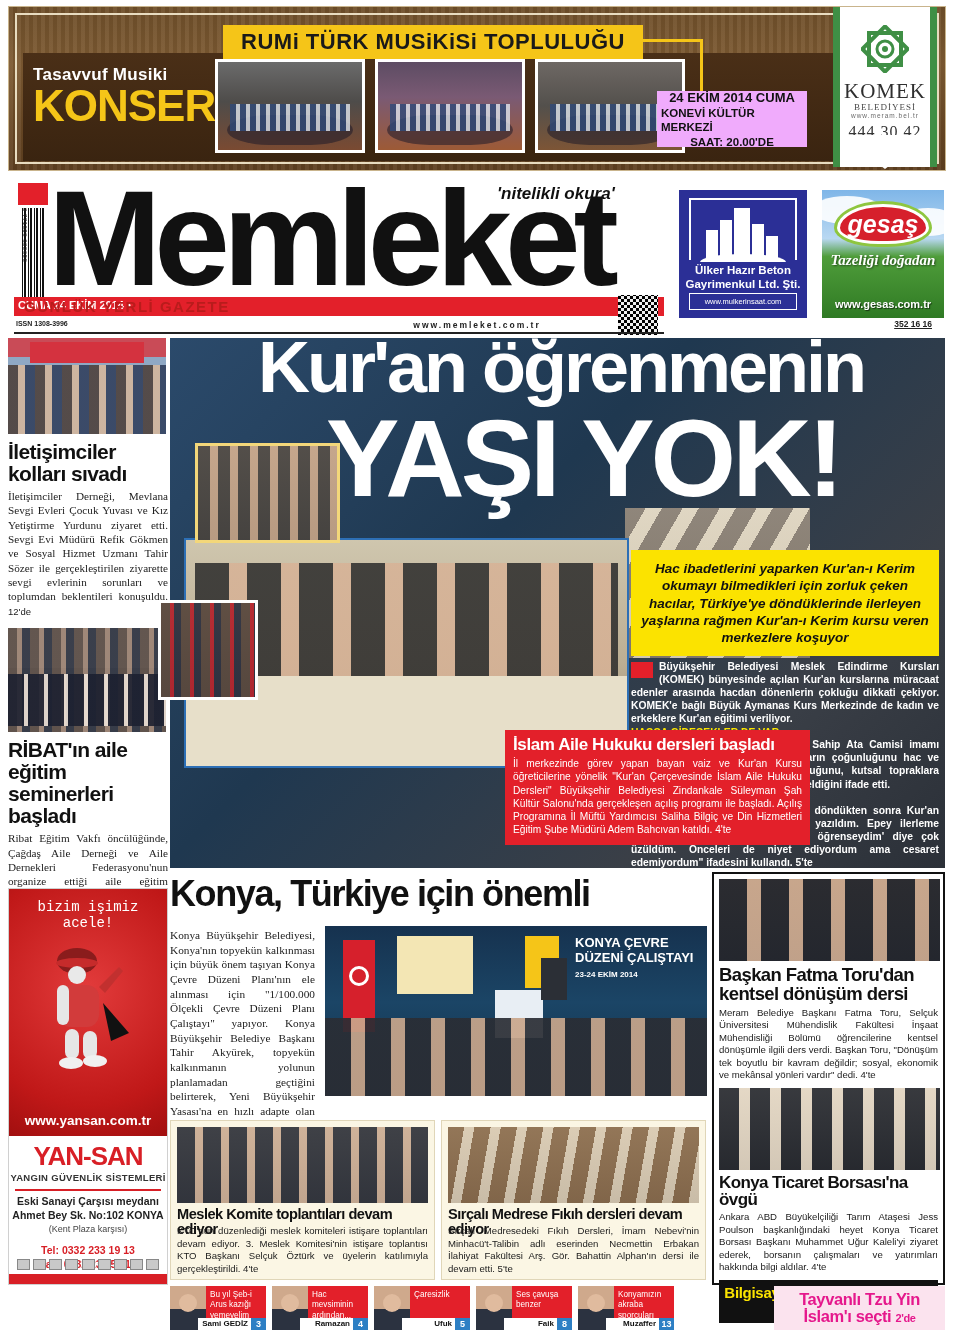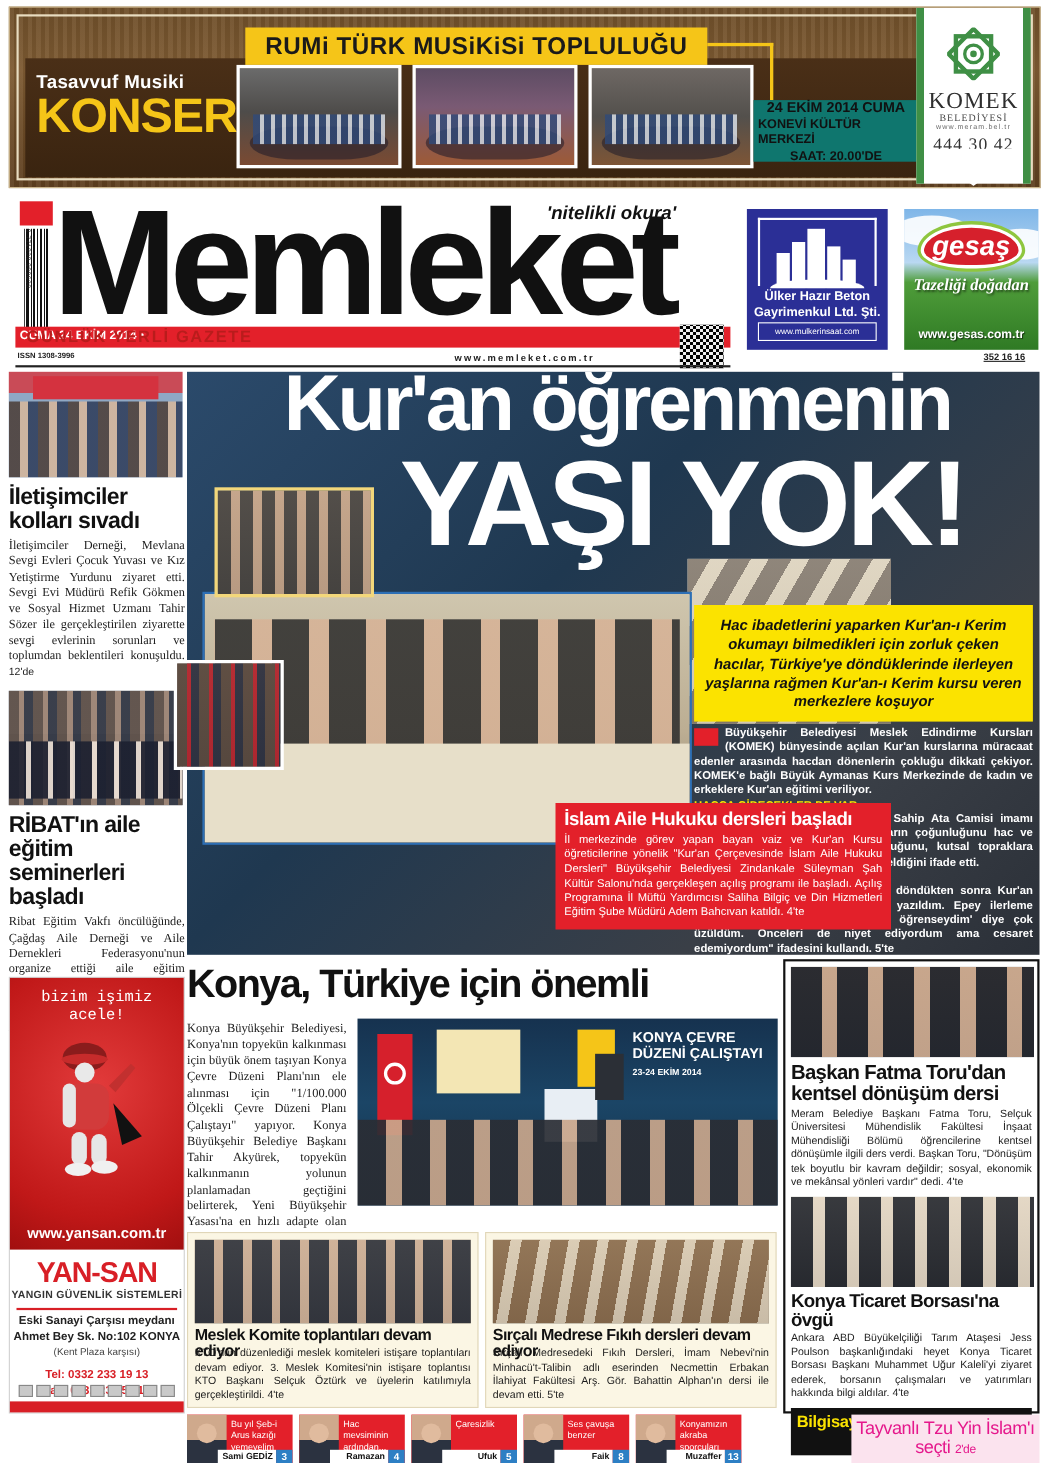--- a/index.html
+++ b/index.html
@@ -43,22 +43,22 @@
   .tb-left .l2 { font-size:44px; font-weight:bold; line-height:.95; letter-spacing:-1px; color:#f5c518; }
   .tb-photos { position:absolute; left:206px; top:52px; display:flex; gap:10px; }
   .tb-photo { width:150px; height:94px; border:3px solid #fff; position:relative; overflow:hidden; }
   .tbp1 { background: linear-gradient(180deg,#6b6b6b 0%,#4e4c4a 45%,#7a4a32 100%); }
   .tbp2 { background: linear-gradient(180deg,#5d4c63 0%,#7a5a74 40%,#9d5a36 100%); }
   .tbp3 { background: linear-gradient(180deg,#6e6864 0%,#53504c 50%,#7d5536 100%); }
   .tbp-stage { position:absolute; left:6%; bottom:6%; width:88%; height:34%; background:rgba(30,25,40,.55); border-radius:40%/60%; }
   .tbp-figs { position:absolute; left:8%; bottom:22%; width:84%; height:30%;
      background: repeating-linear-gradient(90deg,#2f4a7a 0 6px, #dfe6ef 6px 10px); opacity:.8; }
   .tb-info {
-    position:absolute; left:676px; top:84px; width:150px; height:56px;
-    background:#0f766e; color:#111; padding:5px 4px 4px;
+    position:absolute; left:648px; top:84px; width:150px; height:56px;
+    background:#f0abfc; color:#111; padding:5px 4px 4px;
     display:flex; flex-direction:column; align-items:center; justify-content:center;
   }
   .tb-info div { font-weight:bold; font-size:11.5px; line-height:1.25; }
   .tb-info .big { font-size:13px; }
   .tb-meram {
     position:absolute; right:8px; top:0; width:104px; height:160px;
     background:#fff;
   }
   .tb-meram .sidebar-green { position:absolute; left:0; top:0; bottom:0; width:7px; background:#3f8f45; }
   .tb-meram .sidebar-green2 { position:absolute; right:0; top:0; bottom:0; width:7px; background:#3f8f45; }
@@ -186,22 +186,22 @@
      font-weight:bold; font-size:10.5px; line-height:1.3; }
   .ys-icons { position:absolute; left:8px; right:8px; bottom:14px; display:flex; justify-content:space-between; }
   .ys-icons span { width:13px; height:11px; background:#c9c9c9; border:1px solid #888; display:block; }
   .ys-bottombar { position:absolute; left:0; right:0; bottom:0; height:10px; background:#d81f26; }
 
   
   .mainblock { position:absolute; left:170px; top:338px; width:775px; height:530px;
      background: linear-gradient(135deg,#2b4a6b 0%, #1f3850 40%, #3a3f47 75%, #2b3038 100%); }
   .mb-head1 { position:absolute; left:6px; top:-4px; width:770px; color:#fff;
      font-weight:bold; font-size:72px; line-height:.92; letter-spacing:-3px; text-align:center; }
-  .mb-head2 { position:absolute; left:143px; top:72px; width:615px; color:#fff;
-     font-weight:bold; font-size:110px; line-height:.88; letter-spacing:-4px; text-align:center; }
+  .mb-head2 { position:absolute; left:156px; top:72px; width:615px; color:#fff;
+     font-weight:bold; font-size:110px; line-height:.88; letter-spacing:-4px; text-align:left; }
   .mb-photo-main { position:absolute; left:14px; top:200px; width:445px; height:230px;
      background: linear-gradient(180deg,#cfc6ae 0%, #bcae93 55%, #8f846d 100%); overflow:hidden;
      border:2px solid #2d6fb5; }
   .mb-photo-main .table { position:absolute; left:0; right:0; bottom:0; height:40%; background:#e7dfc9; }
   .mb-photo-main .figs { position:absolute; left:2%; top:10%; right:2%; height:62%;
      background: repeating-linear-gradient(90deg,#2a2a2a 0 34px,#d7b296 34px 52px); opacity:.85; }
   .mb-photo-inset1 { position:absolute; left:25px; top:105px; width:145px; height:100px;
      border:3px solid #f3d77a; background: linear-gradient(180deg,#b49c84,#6e6152); overflow:hidden;}
   .mb-photo-inset1 .b { position:absolute; inset:0; background: repeating-linear-gradient(90deg,#3b3b3b 0 12px,#caa98e 12px 20px); opacity:.8;}
   .mb-photo-inset2 { position:absolute; left:-12px; top:262px; width:100px; height:100px;
@@ -282,21 +282,21 @@
   .cw .av:after { content:''; position:absolute; left:9px; top:8px; width:18px; height:18px;
      border-radius:50%; background:#e0bb9e; }
   .cw .ttl { position:absolute; left:40px; top:4px; right:3px; color:#fff; font-size:8.2px; line-height:1.25; }
   .cw .nm { position:absolute; left:28px; right:15px; bottom:0; height:12px; background:#fff;
      color:#111; font-weight:bold; font-size:8px; text-align:right; padding-right:3px; line-height:12px; }
   .cw .num { position:absolute; right:0; bottom:0; width:15px; height:12px; background:#2d7fc4;
      color:#fff; font-weight:bold; font-size:9px; text-align:center; line-height:12px; }
 
   .tayvan { position:absolute; left:774px; top:1286px; width:171px; height:44px;
      background:#fbe3ee; display:flex; align-items:center; justify-content:center; }
-  .tayvan .txt { color:#e5188c; font-weight:normal; font-size:16.5px; line-height:1.05;
+  .tayvan .txt { color:#e5188c; font-weight:bold; font-size:16.5px; line-height:1.05;
      text-align:center; letter-spacing:-.4px; }
   .tayvan .pg3 { font-size:11px; }
 </style>
 </head>
 <body>
 
 <div class="page">
 
   <div class="topbanner">
     <div class="tb-texture"></div>

